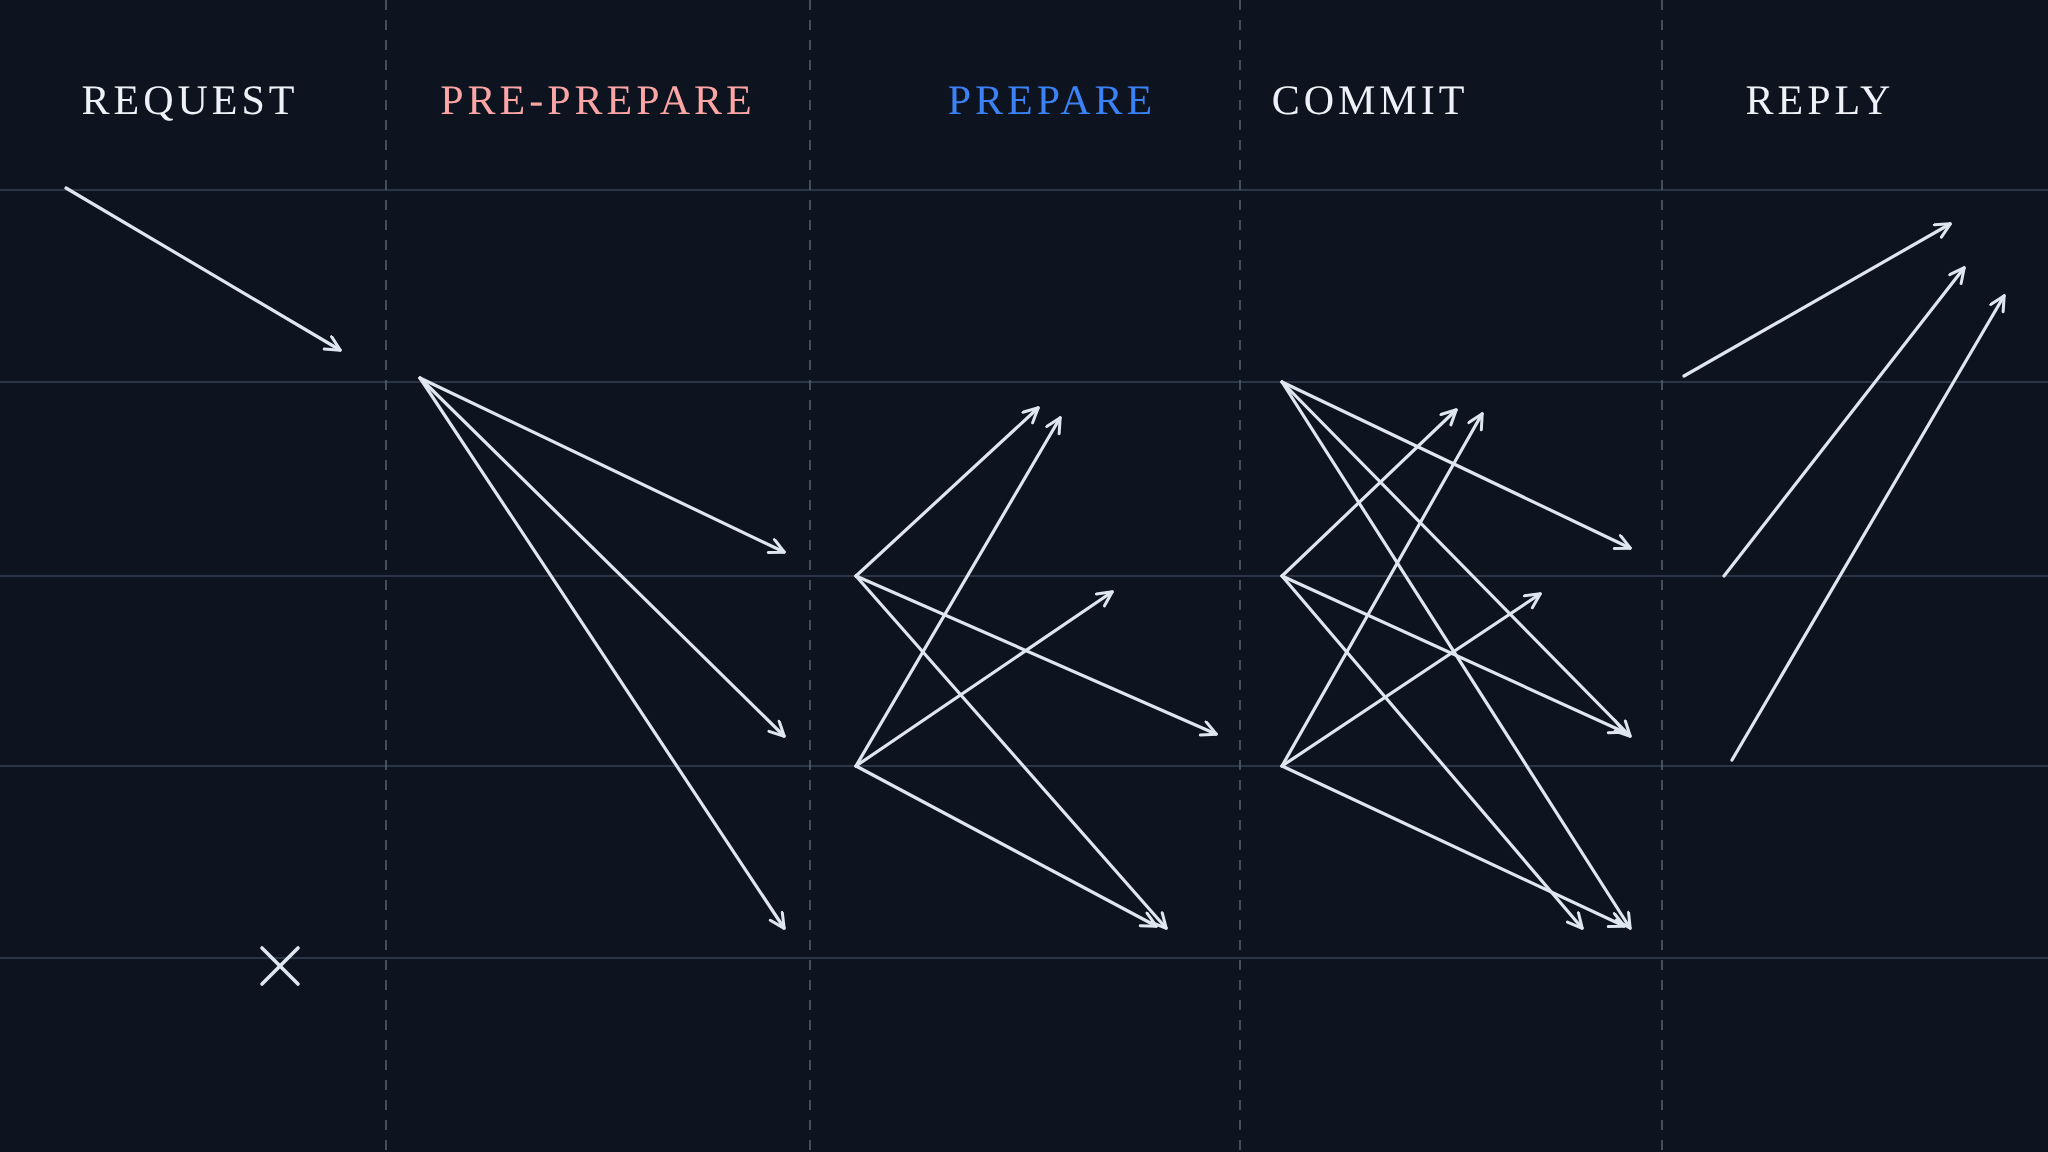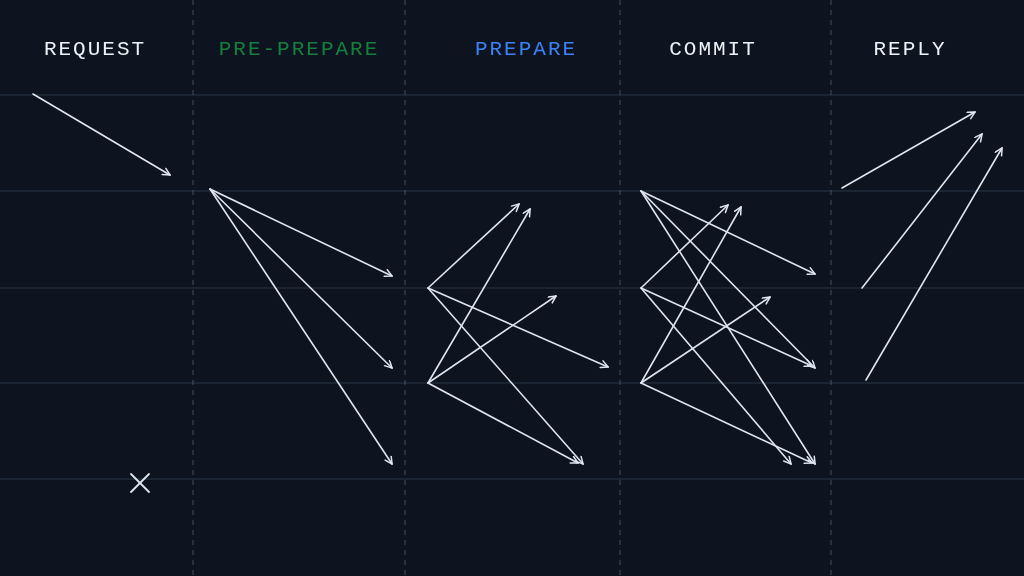--- a/index.html
+++ b/index.html
@@ -24,21 +24,21 @@
     position: absolute;
     top: 0;
     left: 0;
     width: 1024px;
     height: 576px;
     display: block;
   }
   .phase-label {
     position: absolute;
     color: #eef2f7;
-    font-family: Liberation Mono, monospace;
+    font-family: Liberation Serif, serif;
     font-size: 21px;
     letter-spacing: 2.0px;
     font-weight: 400;
     white-space: nowrap;
     transform: translateX(-50%);
     text-align: left;
     top: 38px;
     user-select: none;
   }
 </style>
@@ -94,19 +94,19 @@
     <g id="faulty-group">
         <g>
           <line x1="131" y1="474" x2="149" y2="492" stroke="#dfe6ef" stroke-width="1.8" stroke-linecap="round"></line>
           <line x1="149" y1="474" x2="131" y2="492" stroke="#dfe6ef" stroke-width="1.8" stroke-linecap="round"></line>
         </g>
       </g>
   </svg>
 
   <div id="labels-layer">
       <div class="phase-label" style="left: 95px; color: rgb(238, 242, 247);">REQUEST</div>
-      <div class="phase-label" style="left: 299px; color: #15803d;">PRE-PREPARE</div>
+      <div class="phase-label" style="left: 299px; color: #fca5a5;">PRE-PREPARE</div>
       <div class="phase-label" style="left: 526px; color: #3b82f6;">PREPARE</div>
-      <div class="phase-label" style="left: 713px; color: rgb(238, 242, 247);">COMMIT</div>
+      <div class="phase-label" style="left: 685px; color: rgb(238, 242, 247);">COMMIT</div>
       <div class="phase-label" style="left: 910px; color: rgb(238, 242, 247);">REPLY</div>
     </div>
 
 </div>
 
 </body></html>

